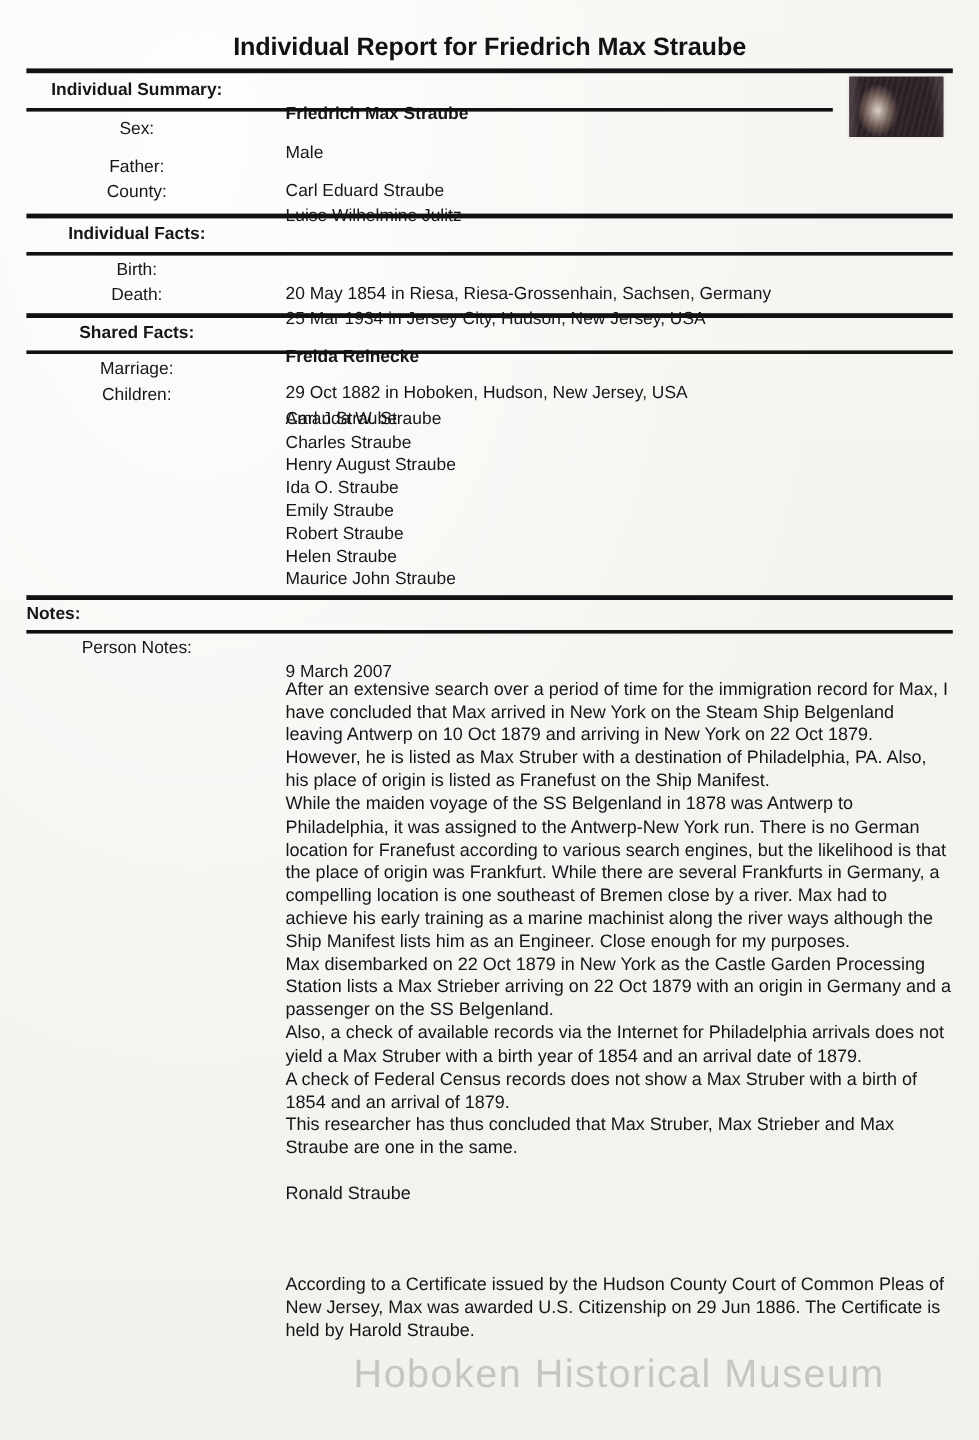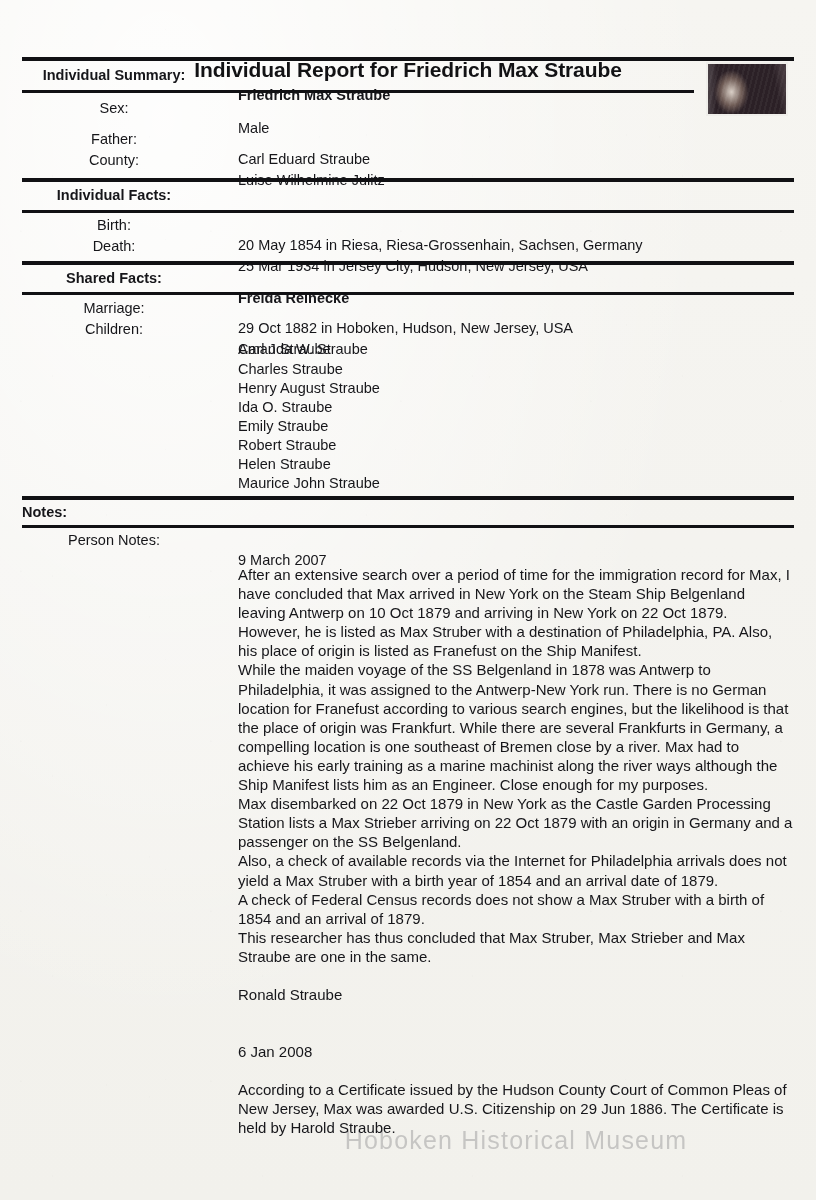--- a/index.html
+++ b/index.html
@@ -44,21 +44,20 @@
   .title {
     position: absolute;
     left: 0;
     top: 28px;
     width: 816px;
     text-align: center;
     font-size: 21px;
     font-weight: bold;
     letter-spacing: -0.1px;
     color: #121214;
-    margin-top: 30px;
   }
 
   .rule {
     position: absolute;
     left: 22px;
     width: 772px;
     background: #111114;
   }
   .rule.thick { height: 4px; }
   .rule.thin  { height: 2.5px; }
@@ -142,21 +141,21 @@
     color: #16161a;
   }
   .notes-body p { margin: 0; }
   .notes-body .gap { height: 19px; }
 
   .watermark {
     position: absolute;
     left: 236px;
     top: 1126px;
     width: 560px;
-    font-size: 25px;
+    font-size: 33px;
     letter-spacing: 1.2px;
     color: rgba(40,40,48,0.22);
     text-align: center;
     font-family: "Liberation Sans", sans-serif;
     pointer-events: none;
     white-space: nowrap;
   }
 </style>
 </head>
 <body>
@@ -257,20 +256,19 @@
     <p>After an extensive search over a period of time for the immigration record for Max, I have concluded that Max arrived in New York on the Steam Ship Belgenland leaving Antwerp on 10 Oct 1879 and arriving in New York on 22 Oct 1879.  However, he is listed as Max Struber with a destination of Philadelphia, PA.  Also, his place of origin is listed as Franefust on the Ship Manifest.</p>
     <p>While the maiden voyage of the SS Belgenland in 1878 was Antwerp to Philadelphia, it was assigned to the Antwerp-New York run.  There is no German location for Franefust according to various search engines, but the likelihood is that the place of origin was Frankfurt.  While there are several Frankfurts in Germany, a compelling location is one southeast of Bremen close by a river.  Max had to achieve his early training as a marine machinist along the river ways although the Ship Manifest lists him as an Engineer.  Close enough for my purposes.</p>
     <p>Max disembarked on 22 Oct 1879 in New York as the Castle Garden Processing Station lists a Max Strieber arriving on 22 Oct 1879 with an origin in Germany and a passenger on the SS Belgenland.</p>
     <p>Also, a check of available records via the Internet for Philadelphia arrivals does not yield a Max Struber with a birth year of 1854 and an arrival date of 1879.</p>
     <p>A check of Federal Census records does not show a Max Struber with a birth of 1854 and an arrival of 1879.</p>
     <p>This researcher has thus concluded that Max Struber, Max Strieber and Max Straube are one in the same.</p>
     <div class="gap"></div>
     <p>Ronald Straube</p>
     <div class="gap"></div>
     <div class="gap"></div>
-    <p>6 Jan 2008</p>
     <div class="gap"></div>
     <p>According to a Certificate issued by the Hudson County Court of Common Pleas of New Jersey, Max was awarded U.S. Citizenship on 29 Jun 1886.  The Certificate is held by Harold Straube.</p>
   </div>
 
   <div class="watermark">Hoboken Historical Museum</div>
 
 </div>
 
 </body></html>

